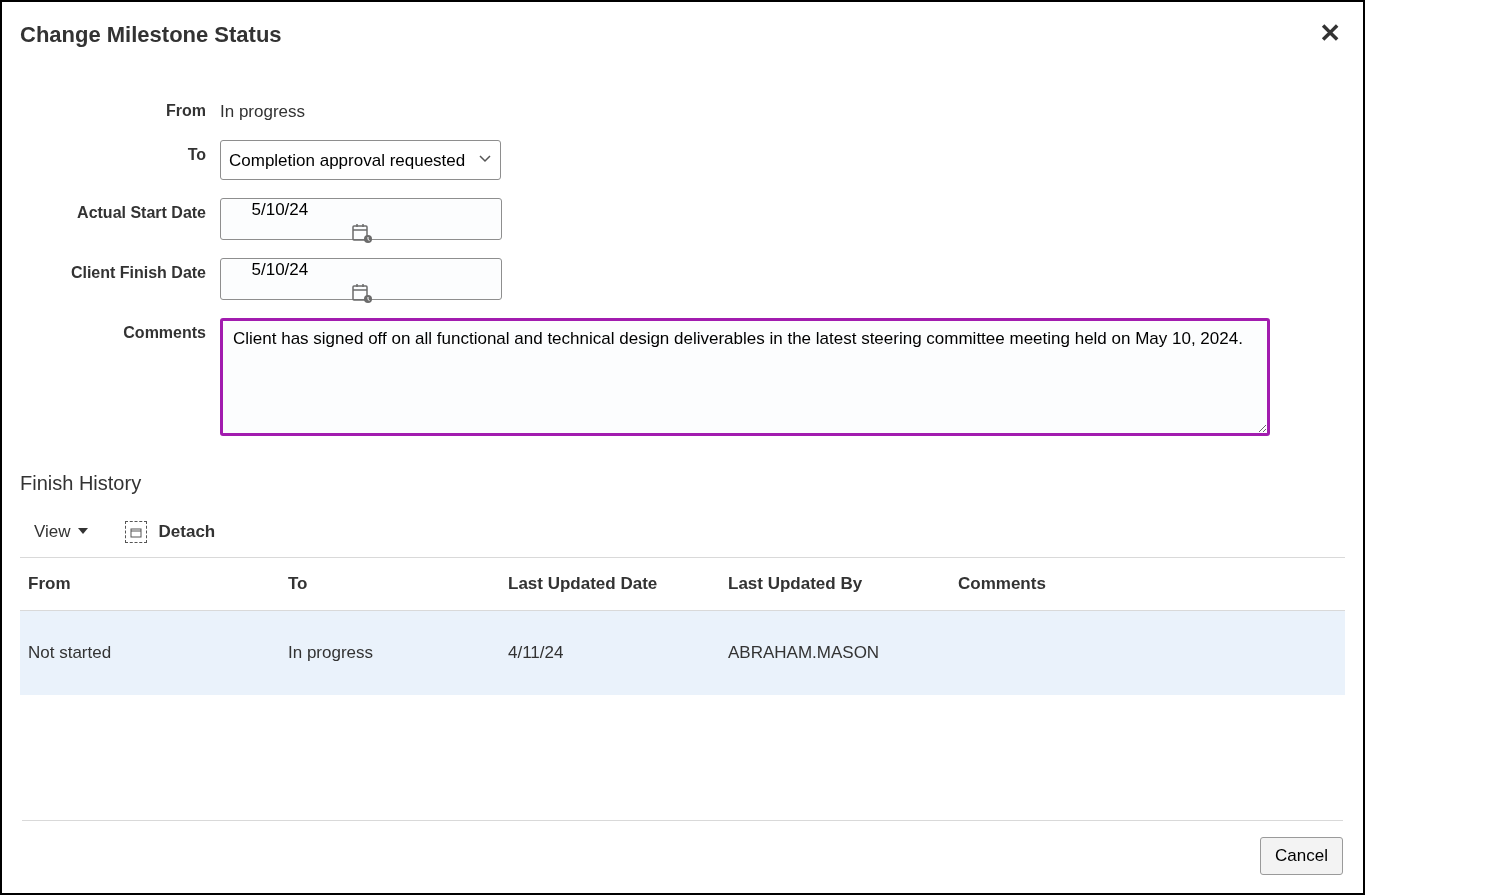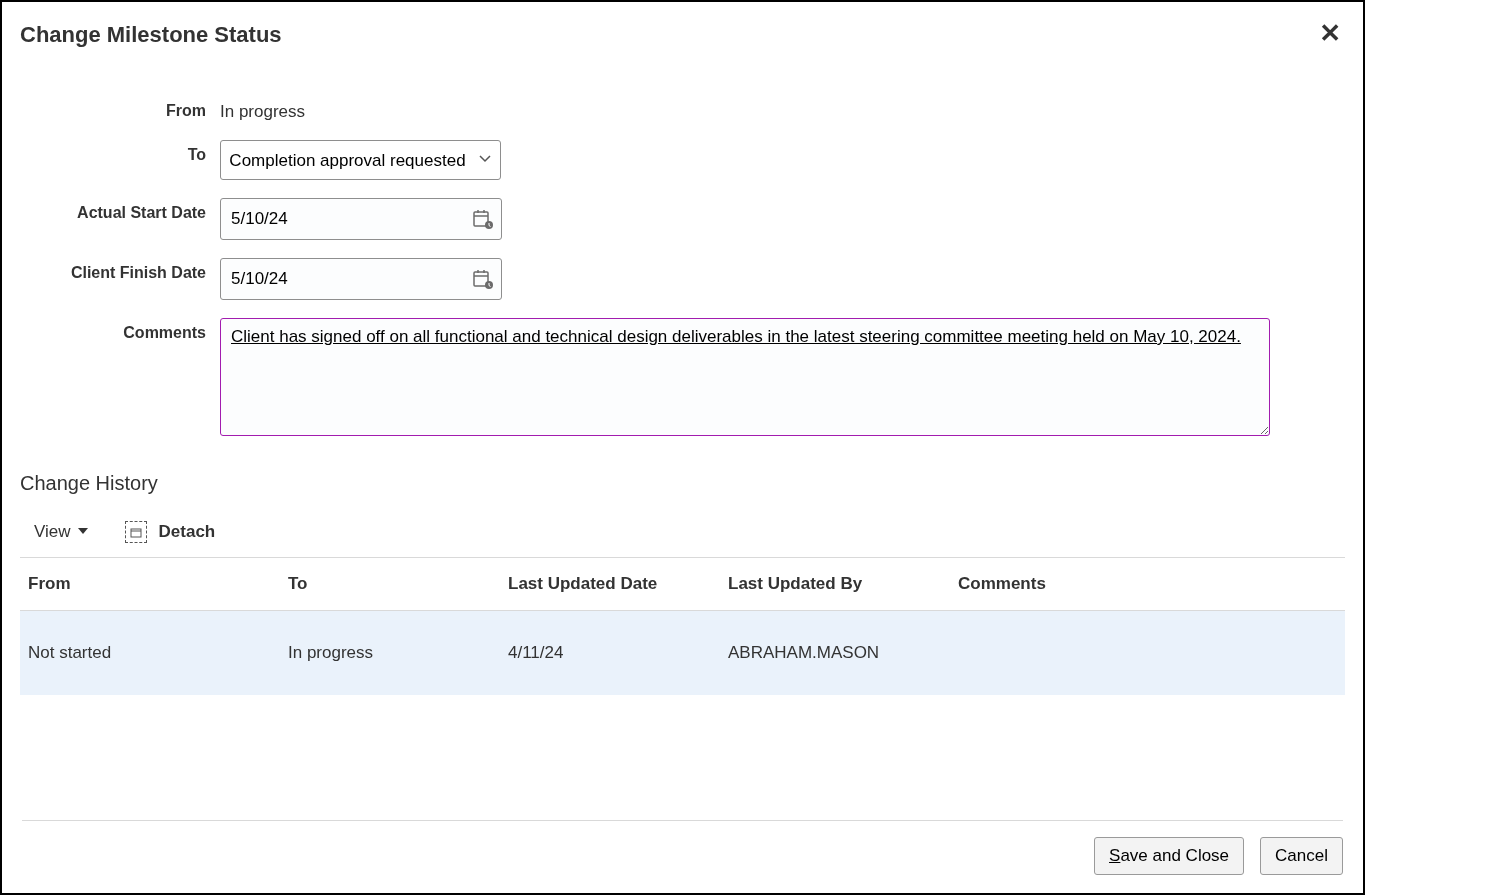--- a/index.html
+++ b/index.html
@@ -60,63 +60,62 @@
     height: 40px;
     border: 1px solid #8e8e8e;
     border-radius: 3px;
     background: #fff;
     font-size: 17px;
     padding: 4px 34px 4px 8px;
     appearance: none;
     -webkit-appearance: none;
     -moz-appearance: none;
     cursor: pointer;
-    text-align: center;
   }
   .select-chevron {
     position: absolute;
     right: 10px;
     top: 50%;
     transform: translateY(-50%);
     pointer-events: none;
   }
   .date-input-wrap {
     display: flex;
     align-items: center;
     border: 1px solid #8e8e8e;
     border-radius: 3px;
     height: 42px;
     width: 282px;
     background: #fcfdfe;
     padding: 0 6px 0 8px;
+    flex-direction: column;
   }
   .date-input {
     flex: 1;
     border: none;
     outline: none;
     font-size: 17px;
     background: transparent;
   }
   .cal-icon {
     width: 24px;
     height: 24px;
     cursor: pointer;
     color: #6b6b6b;
   }
   textarea.comments {
     width: 1050px;
     height: 118px;
-    border: 1px solid #a21caf;
+    border: 3px solid #a21caf;
     border-radius: 3px;
     font-size: 17px;
     padding: 8px 10px;
     background: #fcfdfe;
     font-family: inherit;
     resize: both;
-    text-decoration: underline;
   }
   .history-section { margin-top: 36px; }
   .history-title {
     font-size: 20px;
     font-weight: normal;
     margin-bottom: 26px;
     color: #333;
   }
   .toolbar {
     display: flex;
@@ -252,21 +251,21 @@
     </div>
 
     <div class="form-row">
       <div class="form-label">Comments</div>
       <textarea class="comments" style="">Client has signed off on all functional and technical design deliverables in the latest steering committee meeting held on May 10, 2024.</textarea>
     </div>
 
   </div>
 
   <div class="history-section">
-    <div class="history-title">Change History</div>
+    <div class="history-title">Finish History</div>
 
     <div class="toolbar">
       <div class="view-menu">
         <span>View</span>
         <span>
           <svg width="12" height="12" viewBox="0 0 12 12">
               <path d="M1 3 L6 9 L11 3 Z" fill="#333"></path>
             </svg>
         </span>
       </div>
@@ -304,17 +303,16 @@
           <td>In progress</td>
           <td>4/11/24</td>
           <td>ABRAHAM.MASON</td>
           <td></td>
         </tr>
       </tbody>
     </table>
   </div>
 
   <div class="footer">
-    <button class="btn"><span class="ul">S</span><span>ave and Close</span></button>
     <button class="btn">Cancel</button>
   </div>
 
 </div>
 
 </body></html>

